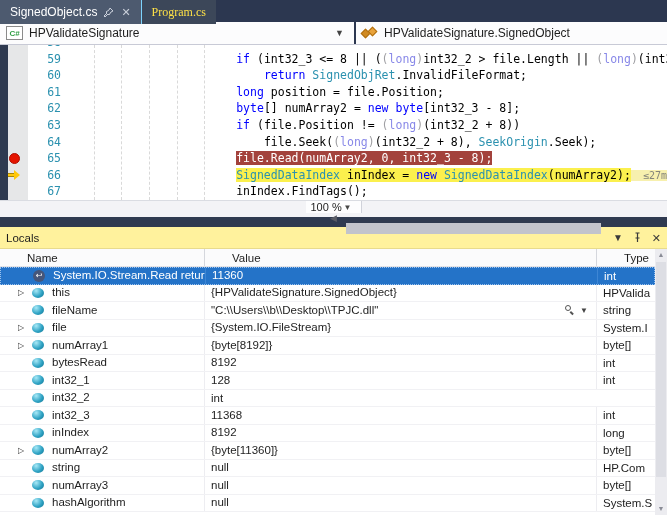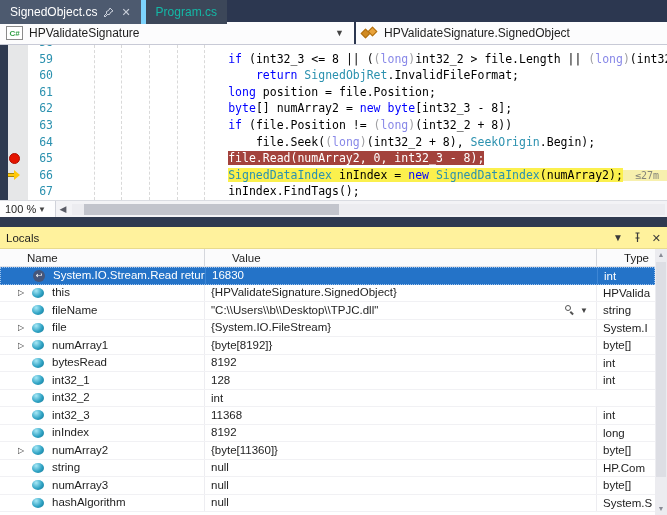--- a/index.html
+++ b/index.html
@@ -4,21 +4,21 @@
 <style>
   * { box-sizing: border-box; margin: 0; padding: 0; }
   html,body { width:667px; height:515px; overflow:hidden; background:#fff;
     font-family:"Liberation Sans",sans-serif; font-size:12px; color:#1e1e1e; }
 
   
   .tabstrip { height:22px; background:#2C3750; display:flex; align-items:stretch; }
   .tab { display:flex; align-items:center; gap:7px; padding:12px 10px; color:#fff;
          font-size:12px; white-space:nowrap; cursor:default; }
   .tab.active { background:#4D5A6F; }
-  .tab.inactive { background:#3C4759; color:#14b8a6; border-left:5px solid #7dd3fc; }
+  .tab.inactive { background:#3C4759; color:#fde047; border-left:1px solid #7dd3fc;font-family:Liberation Serif, serif; }
   .tab .tico { display:inline-flex; align-items:center; color:#C9CFDA; font-size:11px; }
   .tab .tico svg { display:block; }
 
   
   .navbar { height:23px; display:flex; background:#FCFCFD; border-bottom:1px solid #C8CAD6; }
   .nav-dd { display:flex; align-items:center; gap:6px; padding:0 6px; overflow:hidden; }
   .nav-dd.left { width:356px; border-right:2px solid #2C3750; }
   .nav-dd.right { flex:1; }
   .dd-arrow { margin-left:auto; color:#444; font-size:9px; padding-right:4px; }
   .csharp-ico { width:17px; height:14px; border:1px solid #8a8a8a; background:#fff;
@@ -33,42 +33,42 @@
   
   .editor { position:relative; height:155px; background:#fff; overflow:hidden; }
   .edge-strip { position:absolute; left:0; top:0; bottom:0; width:8px; background:#2F3A50; }
   .glyph-col-bg { position:absolute; left:8px; top:0; bottom:0; width:20px; background:#E6E7E8; }
   .guide { position:absolute; top:0; bottom:0; border-left:1px dashed #D9D9D9; }
   .ed-lines { position:absolute; left:0; right:0; top:-11px; }
   .ed-row { display:flex; height:16.6px; line-height:16.6px; align-items:stretch;
     font-family:"DejaVu Sans Mono",monospace; font-size:11.5px; position:relative; }
   .gl { width:28px; flex:0 0 28px; position:relative; }
   .ln { width:34px; flex:0 0 34px; text-align:right; padding-right:9px;
-        color:#2B91AF; font-size:11.5px; }
+        color:#2B91AF; font-size:11.5px;margin-left:8px; }
   .ct { flex:1; white-space:pre; overflow:hidden; }
   .tok.k  { color:#0000FF; }
   .tok.t  { color:#2B91AF; }
   .tok.f  { color:#9f9fa3; }
   .tok.fk { color:#8888E8; }
   .tok.p  { color:#000; }
   .hl-red { background:#A3423C; }
   .hl-red .tok { color:#fff !important; }
   .hl-yellow { background:#FBF04D; }
   .perftip { background:#F7F0AE; color:#85857a; font-size:10px; padding:0 38px 0 6px; }
   .bp { position:absolute; left:9px; top:3px; width:11px; height:11px; border-radius:50%;
         background:#E51400; border:1px solid #B00E00; }
   .cur-arrow { position:absolute; left:8px; top:4px; width:6px; height:4px;
         background:#FFC80A; border-top:1px solid #A88508; border-bottom:1px solid #A88508; margin-top:2px; }
   .cur-arrow:after { content:""; position:absolute; left:6px; top:-4px; width:0; height:0;
         border-top:5px solid transparent; border-bottom:5px solid transparent;
         border-left:6px solid #FFC80A; }
 
   
   .ed-bottom { height:17px; display:flex; align-items:center; background:#F3F3F6;
-    border-top:1px solid #DADCE2; }
+    border-top:1px solid #DADCE2;flex-direction:column; }
   .zoom-combo { width:56px; height:100%; background:#FDFDFE; display:flex; align-items:center;
     justify-content:space-between; padding:0 5px; font-size:11px; border-right:1px solid #D0D2DA; }
   .zoom-combo .dd-arrow { font-size:8px; }
   .h-arrow { width:14px; text-align:center; color:#5A5C66; font-size:9px; }
   .h-track { flex:1; height:11px; margin:0 2px; background:#ECECF0; position:relative; }
   .h-thumb { position:absolute; left:12px; top:0; width:255px; height:11px; background:#C2C4CC; }
 
   
   .splitter { height:10px; background:#2F3A50; }
 
@@ -190,21 +190,21 @@
 
   <div class="ed-row">
     <span class="gl"></span>
     <span class="ln">63</span>
     <span class="ct">                        <span class="tok k">if</span><span class="tok p"> (file.Position != </span><span class="tok f">(</span><span class="tok fk">long</span><span class="tok f">)</span><span class="tok p">(int32_2 + 8))</span></span>
   </div>
 
   <div class="ed-row">
     <span class="gl"></span>
     <span class="ln">64</span>
-    <span class="ct">                            <span class="tok p">file.Seek(</span><span class="tok f">(</span><span class="tok fk">long</span><span class="tok f">)</span><span class="tok p">(int32_2 + 8), </span><span class="tok t">SeekOrigin</span><span class="tok p">.Begin);</span></span>
+    <span class="ct">                            <span class="tok p">file.Seek(</span><span class="tok f">(</span><span class="tok fk">long</span><span class="tok f">)</span><span class="tok p">(int32_2 + 8), </span><span class="tok t">SeekOrigin</span><span class="tok p">.Seek);</span></span>
   </div>
 
   <div class="ed-row">
     <span class="gl">
           <i class="bp"></i>
         </span>
     <span class="ln">65</span>
     <span class="ct">                        <span class="hl-red"><span class="tok p">file.Read(numArray2, 0, int32_3 - 8);</span></span></span>
   </div>
 
@@ -257,21 +257,21 @@
       <div class="gh c-type">Type</div>
     </div>
     <div class="grid-body" id="grid-body">
   <div class="lrow selected">
     <div class="lc c-name">
       <span class="exp"></span>
       <span class="ic rico">↩</span>
       <span class="lname">System.IO.Stream.Read return</span>
     </div>
     <div class="lc c-value">
-      <span class="lval">16830</span>
+      <span class="lval">11360</span>
     </div>
     <div class="lc c-type">int</div>
   </div>
 
   <div class="lrow">
     <div class="lc c-name">
       <span class="exp">▷</span>
       <span class="ic vico"></span>
       <span class="lname">this</span>
     </div>

